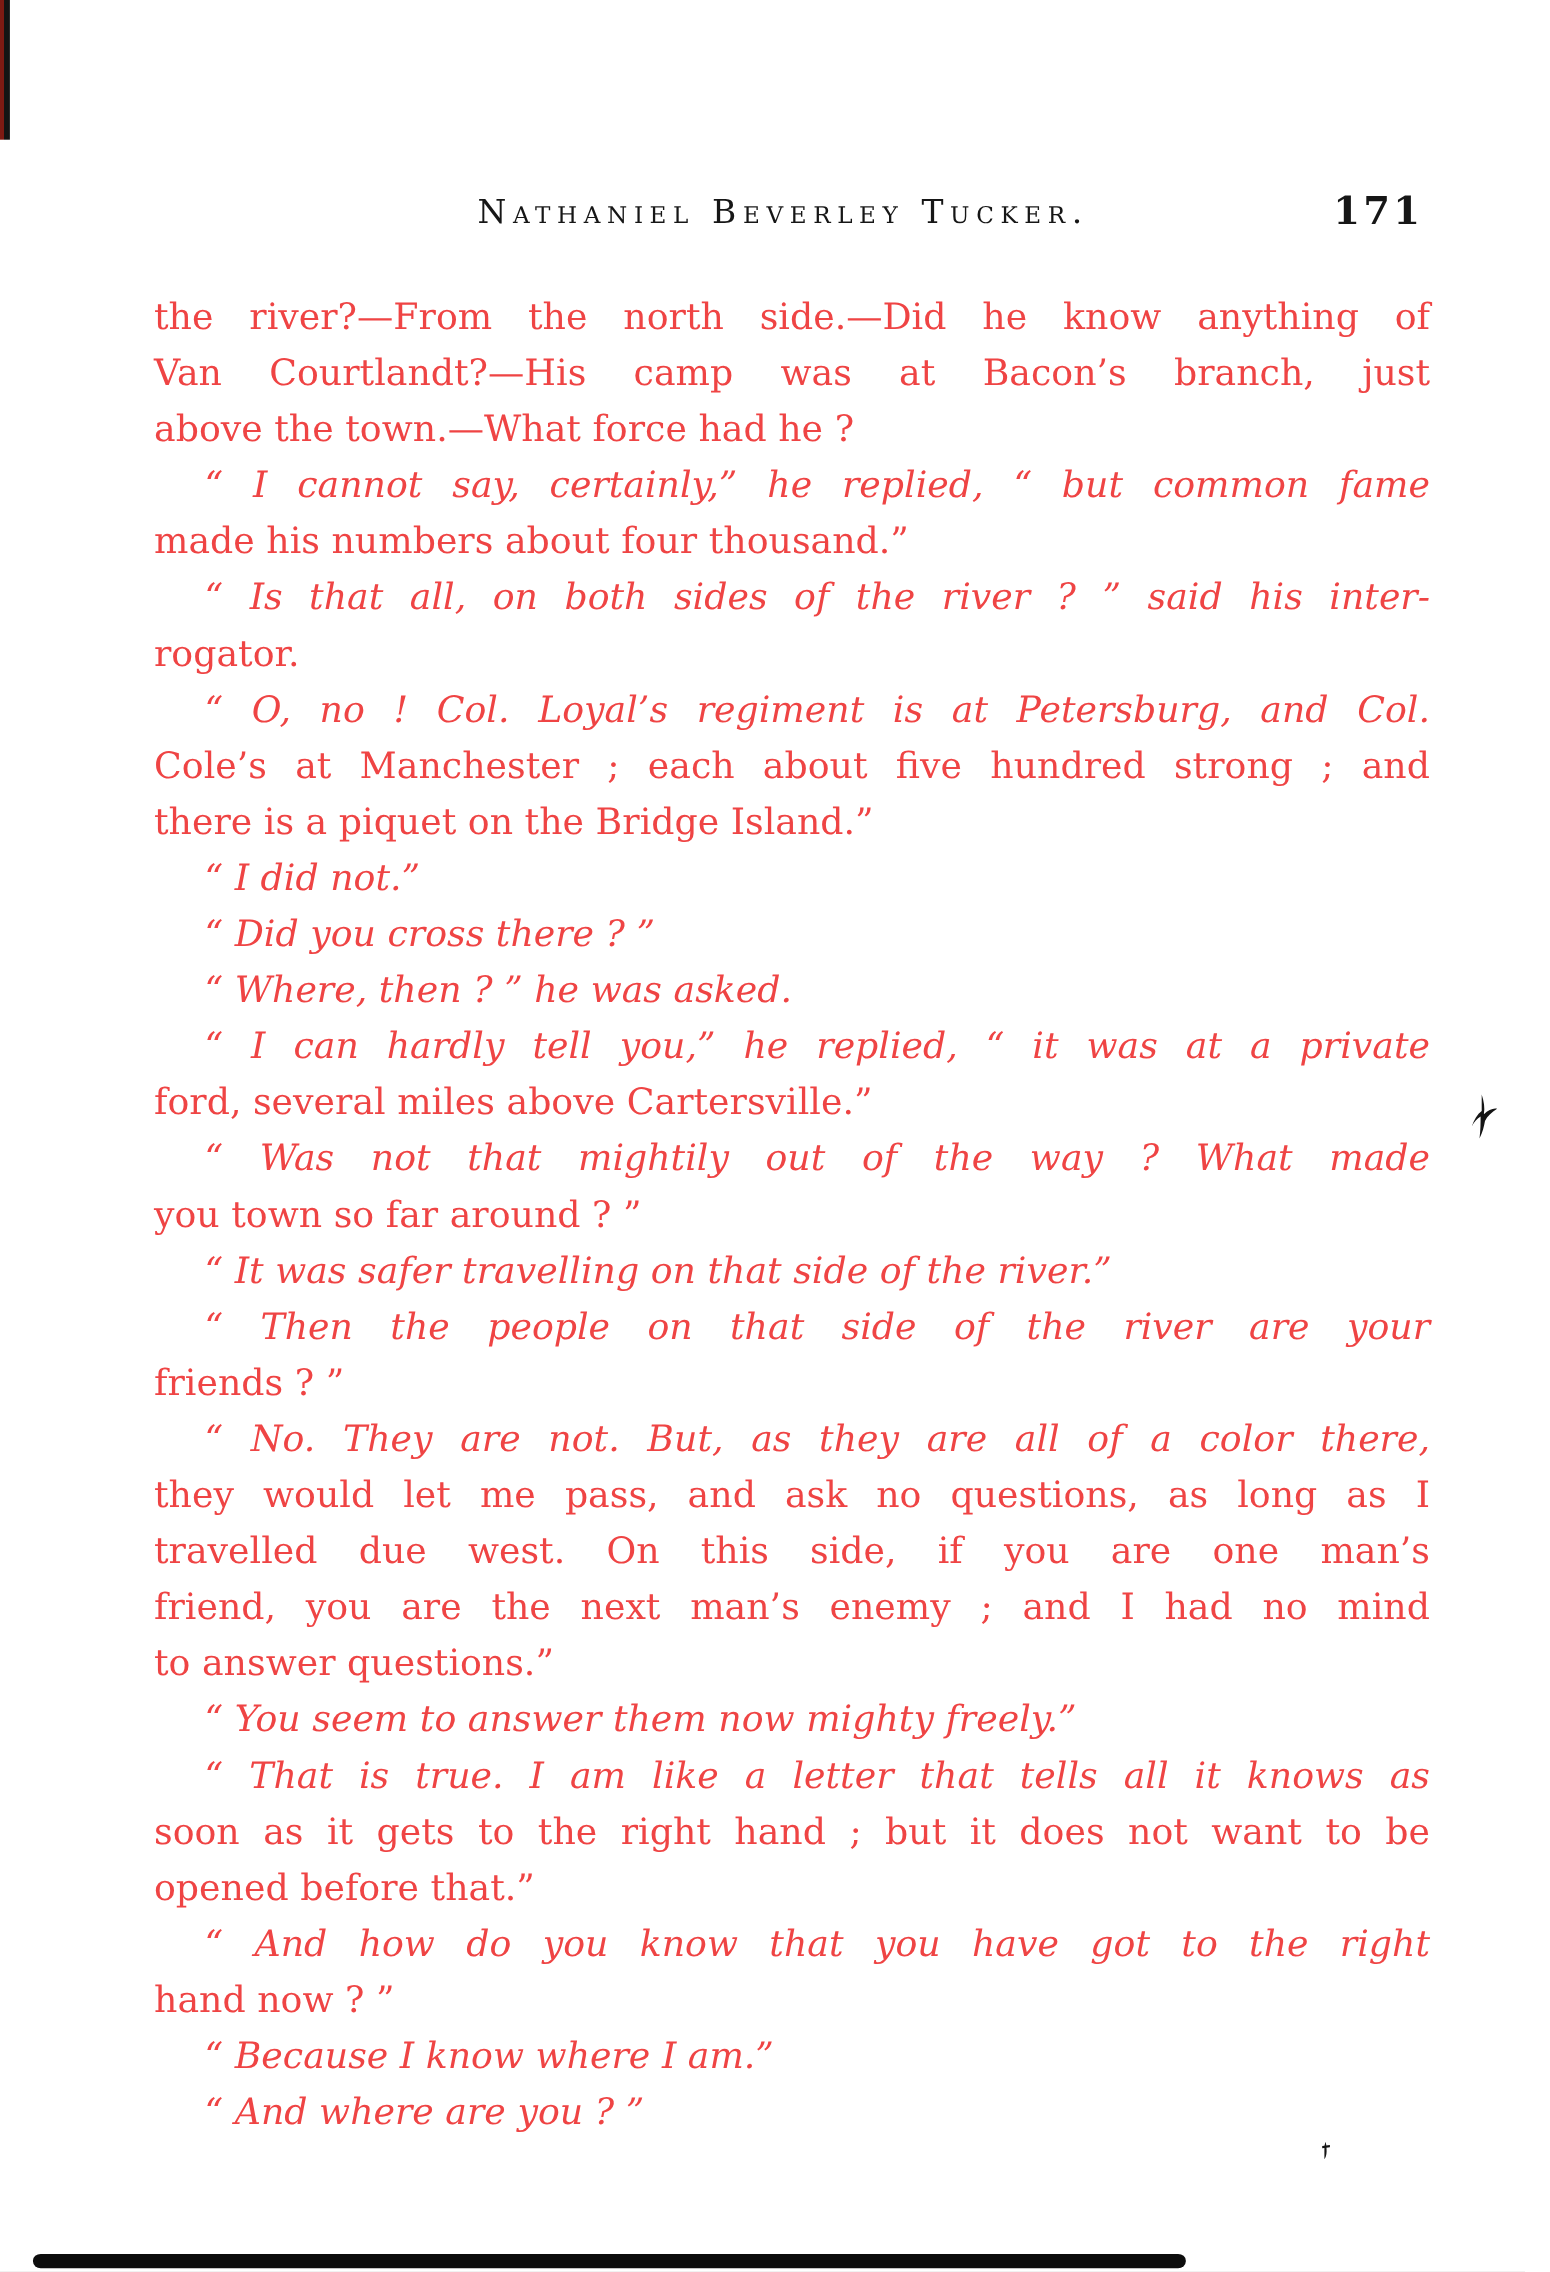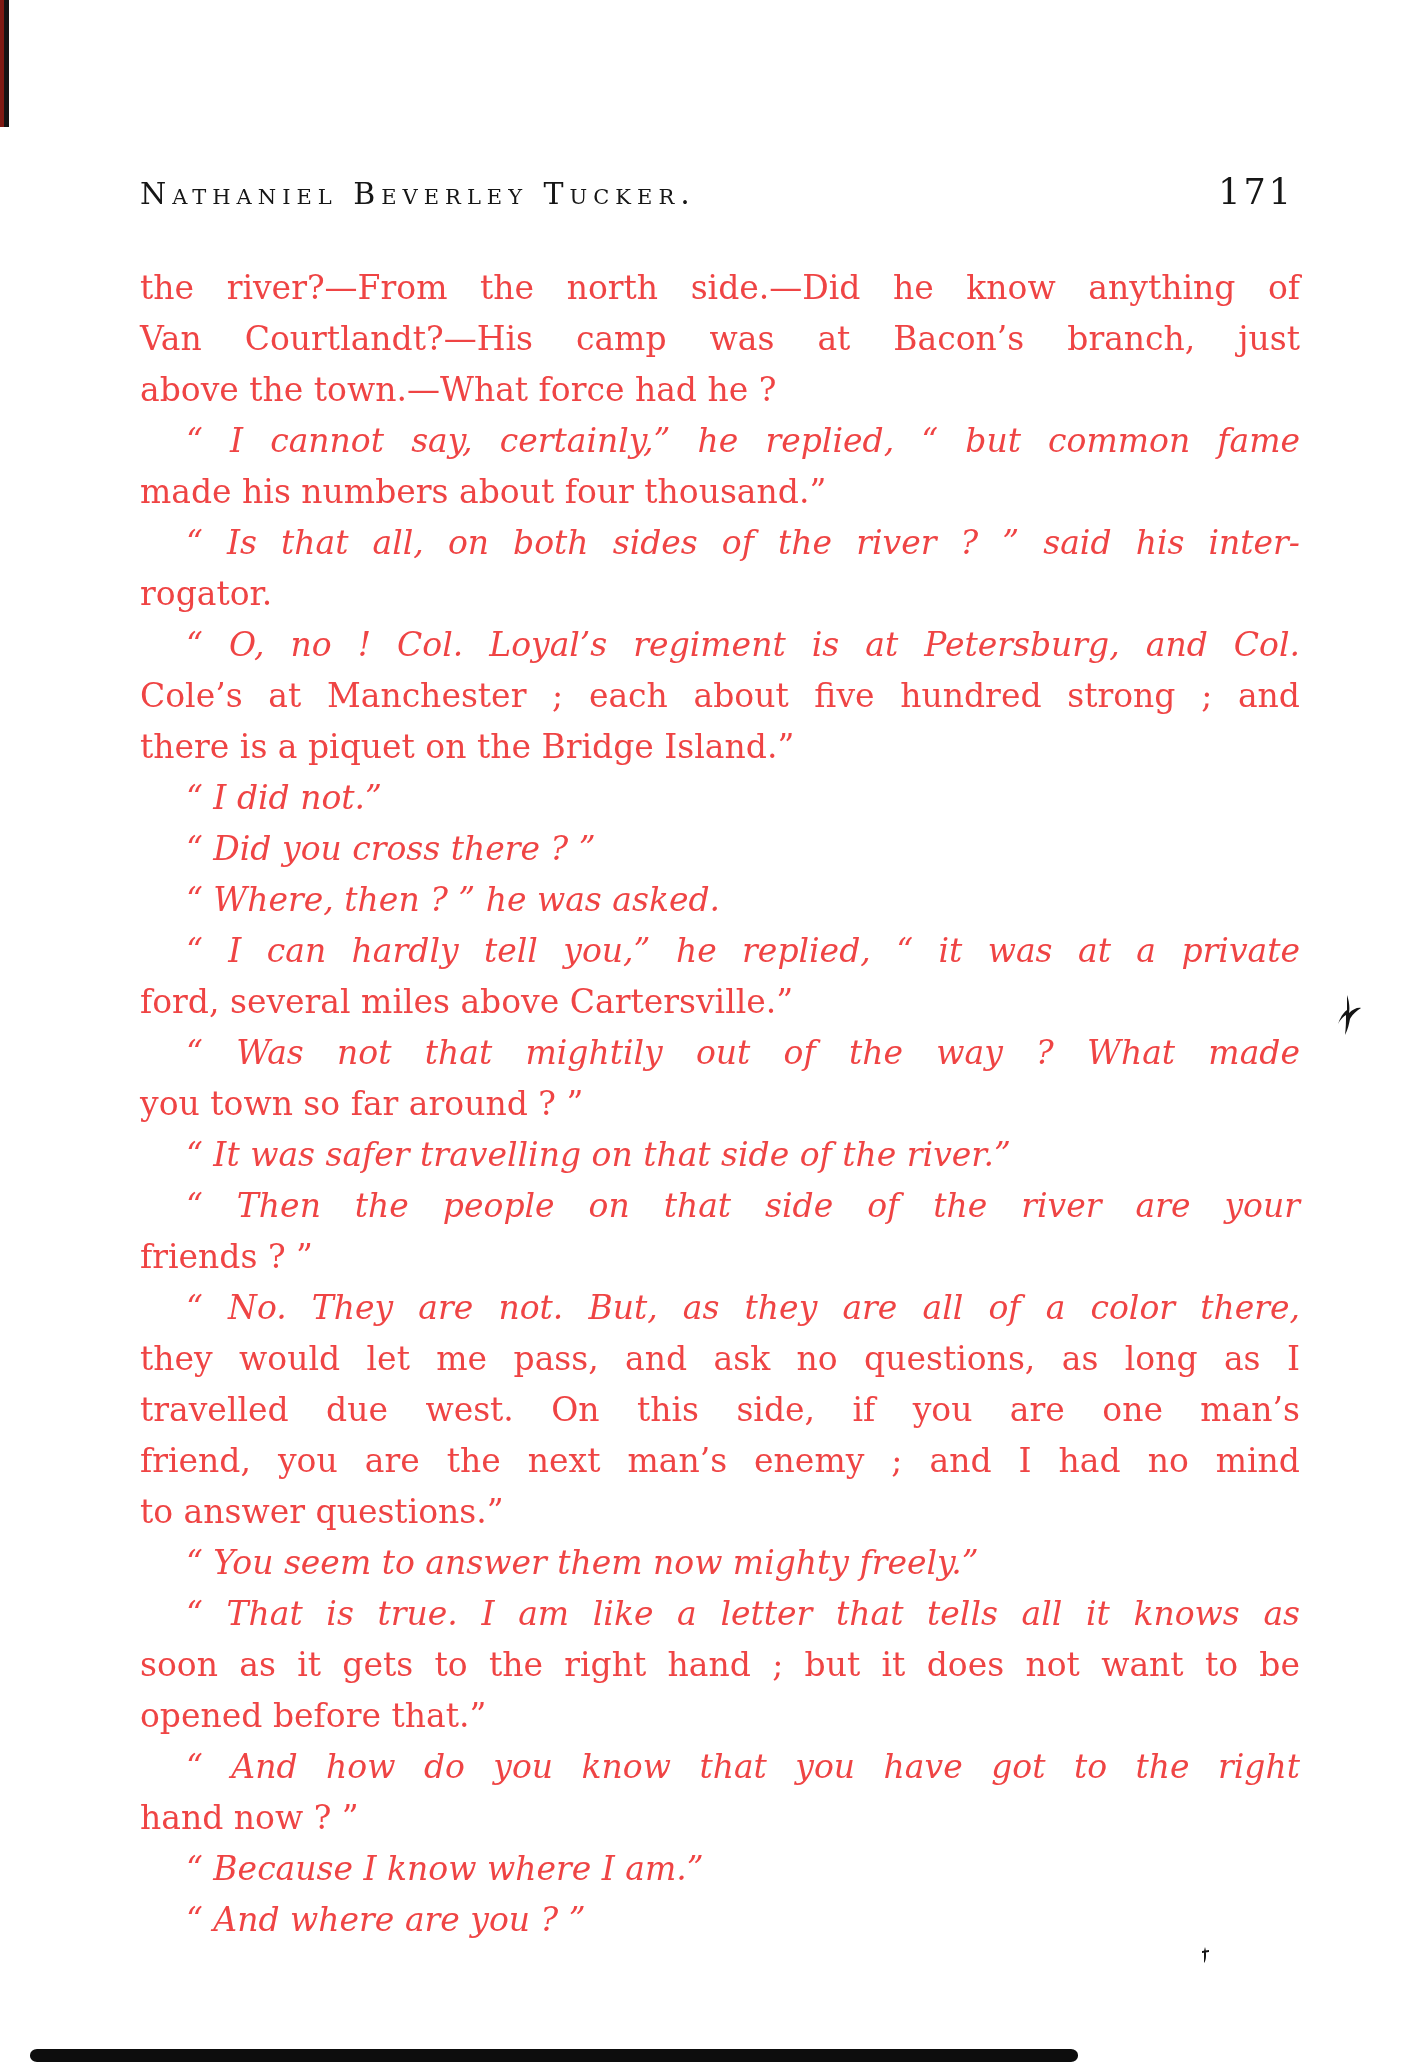--- a/index.html
+++ b/index.html
@@ -15,32 +15,32 @@
   .header {
     position: absolute;
     top: 176px;
     left: 140px;
     width: 1160px;
     height: 46px;
   }
   .running-title {
     position: absolute;
     left: 0; right: 16px;
-    text-align: left;
+    text-align: center;
     font-variant: small-caps;
     letter-spacing: 6px;
     font-size: 30px;
     white-space: nowrap;
   }
   .page-number {
     position: absolute;
     right: 6px;
     top: -4px;
     font-size: 35px;
-    font-weight: 400;
+    font-weight: 700;
     letter-spacing: 3px;
   }
   .body-text {
     position: absolute;
     left: 140px;
     top: 262px;
     width: 1160px;
   }
   .para { margin: 0; padding: 0; }
   .line {

